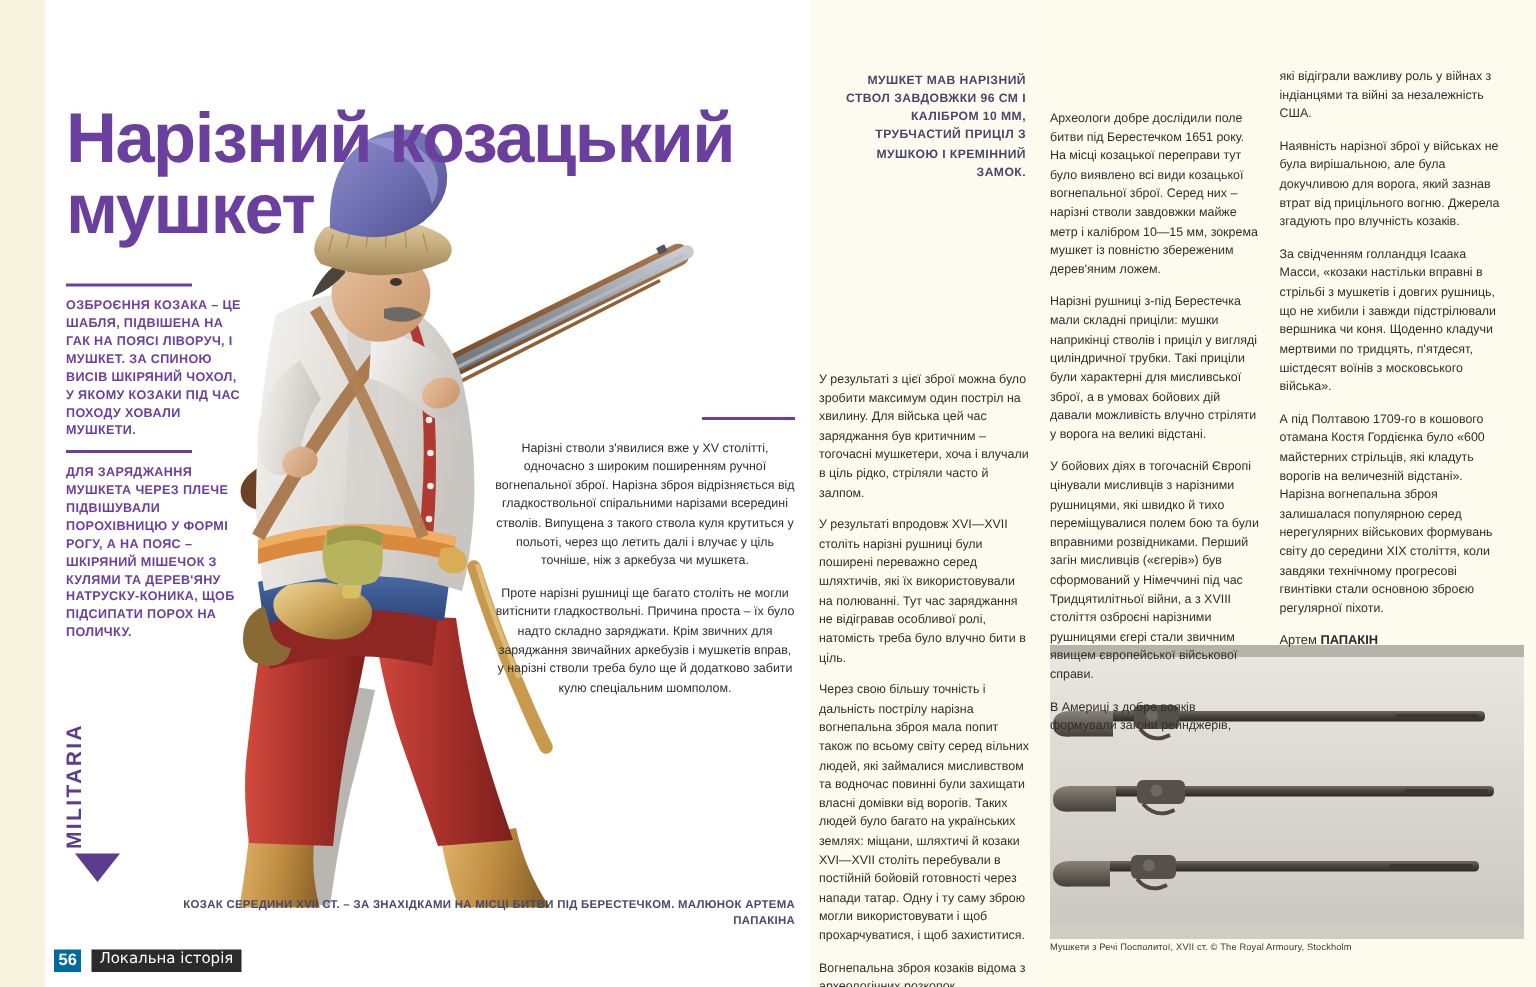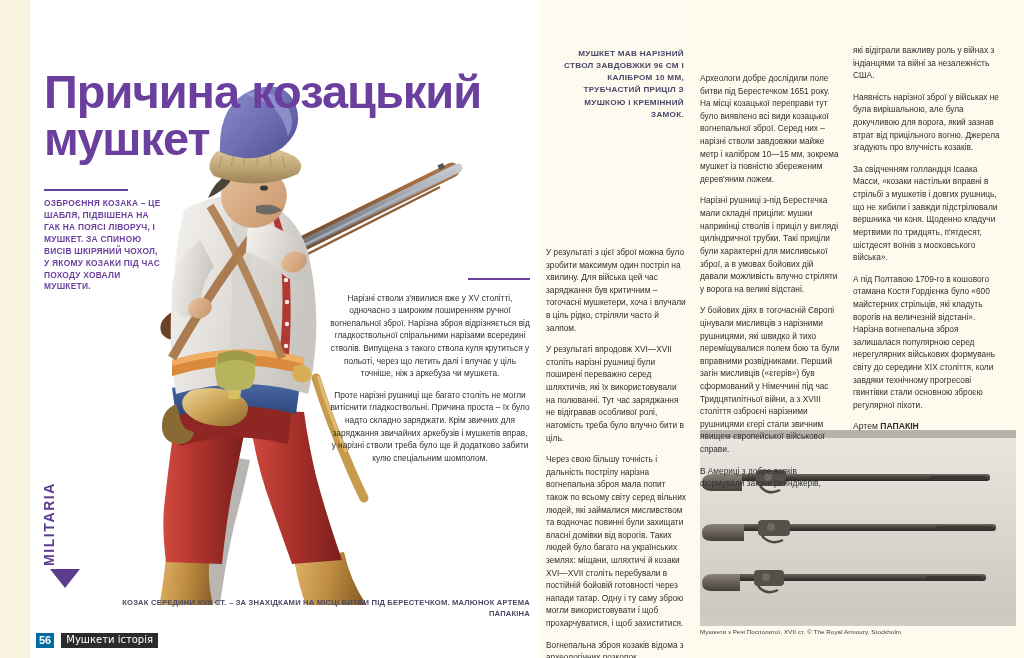--- a/index.html
+++ b/index.html
@@ -136,27 +136,31 @@
 <body>
 
 <div class="page">
 
   <div class="left-strip"></div>
   <div class="left-white"></div>
   <div class="right-field"></div>
   <div class="right-field2"></div>
 
   <h1 class="headline">
-    <span class="l1">Причина козацький</span>
+    <span class="l1">Нарізний козацький</span>
     <span class="l2">мушкет</span>
   </h1>
 
   <div class="side-cap" id="cap1">
     <span class="rule"></span>
     <span>ОЗБРОЄННЯ КОЗАКА – ЦЕ ШАБЛЯ, ПІДВІШЕНА НА ГАК НА ПОЯСІ ЛІВОРУЧ, І МУШКЕТ. ЗА СПИНОЮ ВИСІВ ШКІРЯНИЙ ЧОХОЛ, У ЯКОМУ КОЗАКИ ПІД ЧАС ПОХОДУ ХОВАЛИ МУШКЕТИ.</span>
+  </div>
+  <div class="side-cap" id="cap2">
+    <span class="rule"></span>
+    <span>ДЛЯ ЗАРЯДЖАННЯ МУШКЕТА ЧЕРЕЗ ПЛЕЧЕ ПІДВІШУВАЛИ ПОРОХІВНИЦЮ У ФОРМІ РОГУ, А НА ПОЯС – ШКІРЯНИЙ МІШЕЧОК З КУЛЯМИ ТА ДЕРЕВ'ЯНУ НАТРУСКУ-КОНИКА, ЩОБ ПІДСИПАТИ ПОРОХ НА ПОЛИЧКУ.</span>
   </div>
 
   <div class="militaria-wrap">
     <div class="militaria">MILITARIA</div>
     <div class="tri"></div>
   </div>
 
   <div class="illo">
     <svg width="430" height="545" viewBox="0 0 430 545" xmlns="http://www.w3.org/2000/svg">
       <defs>
@@ -387,16 +391,16 @@
           <rect x="226" y="12" width="56" height="4" rx="2" fill="#3a3631"></rect>
         </g>
       </g>
       <rect x="0" y="186" width="316" height="10" fill="#cfccc4"></rect>
     </svg>
   </div>
   <div class="photo-cap">Мушкети з Речі Посполитої, XVII ст. © The Royal Armoury, Stockholm</div>
 
   <div class="footer">
     <span class="pagenum">56</span>
-    <span class="logo">Мушкети історія</span>
+    <span class="logo">Локальна історія</span>
   </div>
 
 </div>
 
 </body></html>

